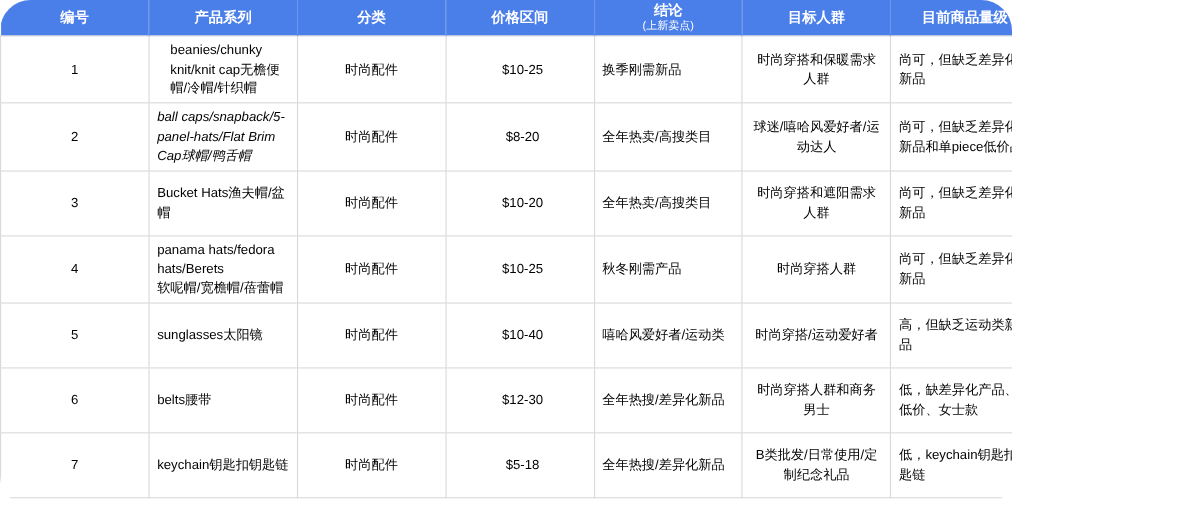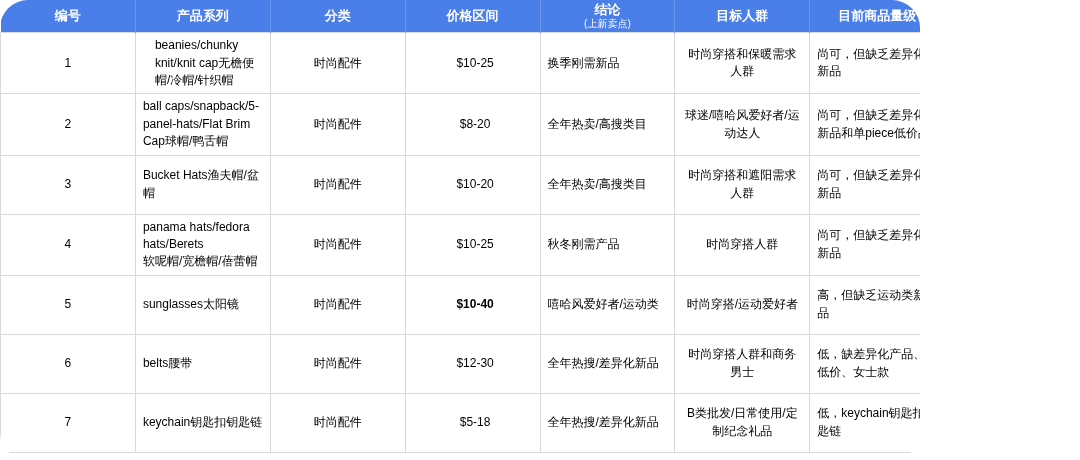--- a/index.html
+++ b/index.html
@@ -177,21 +177,21 @@
           <td class="c-img">
             <div class="imgrow">
               <div class="thumb t-beanie-1"></div>
               <div class="thumb t-man"></div>
               <div class="thumb t-blackbeanie"></div>
             </div>
           </td>
         </tr>
         <tr>
           <td class="c-idx" style="white-space: pre-line;">2</td>
-          <td class="c-series" style="white-space: pre-line;">ball caps/snapback/5-panel-hats/Flat Brim Cap球帽/鸭舌帽</td>
+          <td class="c-series" style="white-space: pre-line; font-style: italic;">ball caps/snapback/5-panel-hats/Flat Brim Cap球帽/鸭舌帽</td>
           <td class="c-cat" style="white-space: pre-line;">时尚配件</td>
           <td class="c-price" style="white-space: pre-line;">$8-20</td>
           <td class="c-concl" style="white-space: pre-line;">全年热卖/高搜类目</td>
           <td class="c-aud" style="white-space: pre-line;">球迷/嘻哈风爱好者/运动达人</td>
           <td class="c-vol" style="white-space: pre-line;">尚可，但缺乏差异化新品和单piece低价品</td>
           <td class="c-img">
             <div class="imgrow">
               <div class="thumb t-cap-black"></div>
               <div class="thumb t-cap-grey"></div>
               <div class="thumb t-cap-tiedye"></div>
@@ -228,21 +228,21 @@
               <div class="thumb t-fedora-brown"></div>
               <div class="thumb t-fedora-white"></div>
               <div class="thumb t-fedora-dark"></div>
             </div>
           </td>
         </tr>
         <tr>
           <td class="c-idx" style="white-space: pre-line;">5</td>
           <td class="c-series" style="white-space: pre-line;">sunglasses太阳镜</td>
           <td class="c-cat" style="white-space: pre-line;">时尚配件</td>
-          <td class="c-price" style="white-space: pre-line; font-weight: bold;">$10-40</td>
+          <td class="c-price" style="white-space: pre-line;">$10-40</td>
           <td class="c-concl" style="white-space: pre-line;">嘻哈风爱好者/运动类</td>
           <td class="c-aud" style="white-space: pre-line;">时尚穿搭/运动爱好者</td>
           <td class="c-vol" style="white-space: pre-line;">高，但缺乏运动类新品</td>
           <td class="c-img">
             <div class="imgrow">
               <div class="thumb t-sun-dark"></div>
               <div class="thumb t-sun-green"></div>
               <div class="thumb t-sun-clear"></div>
             </div>
           </td>

